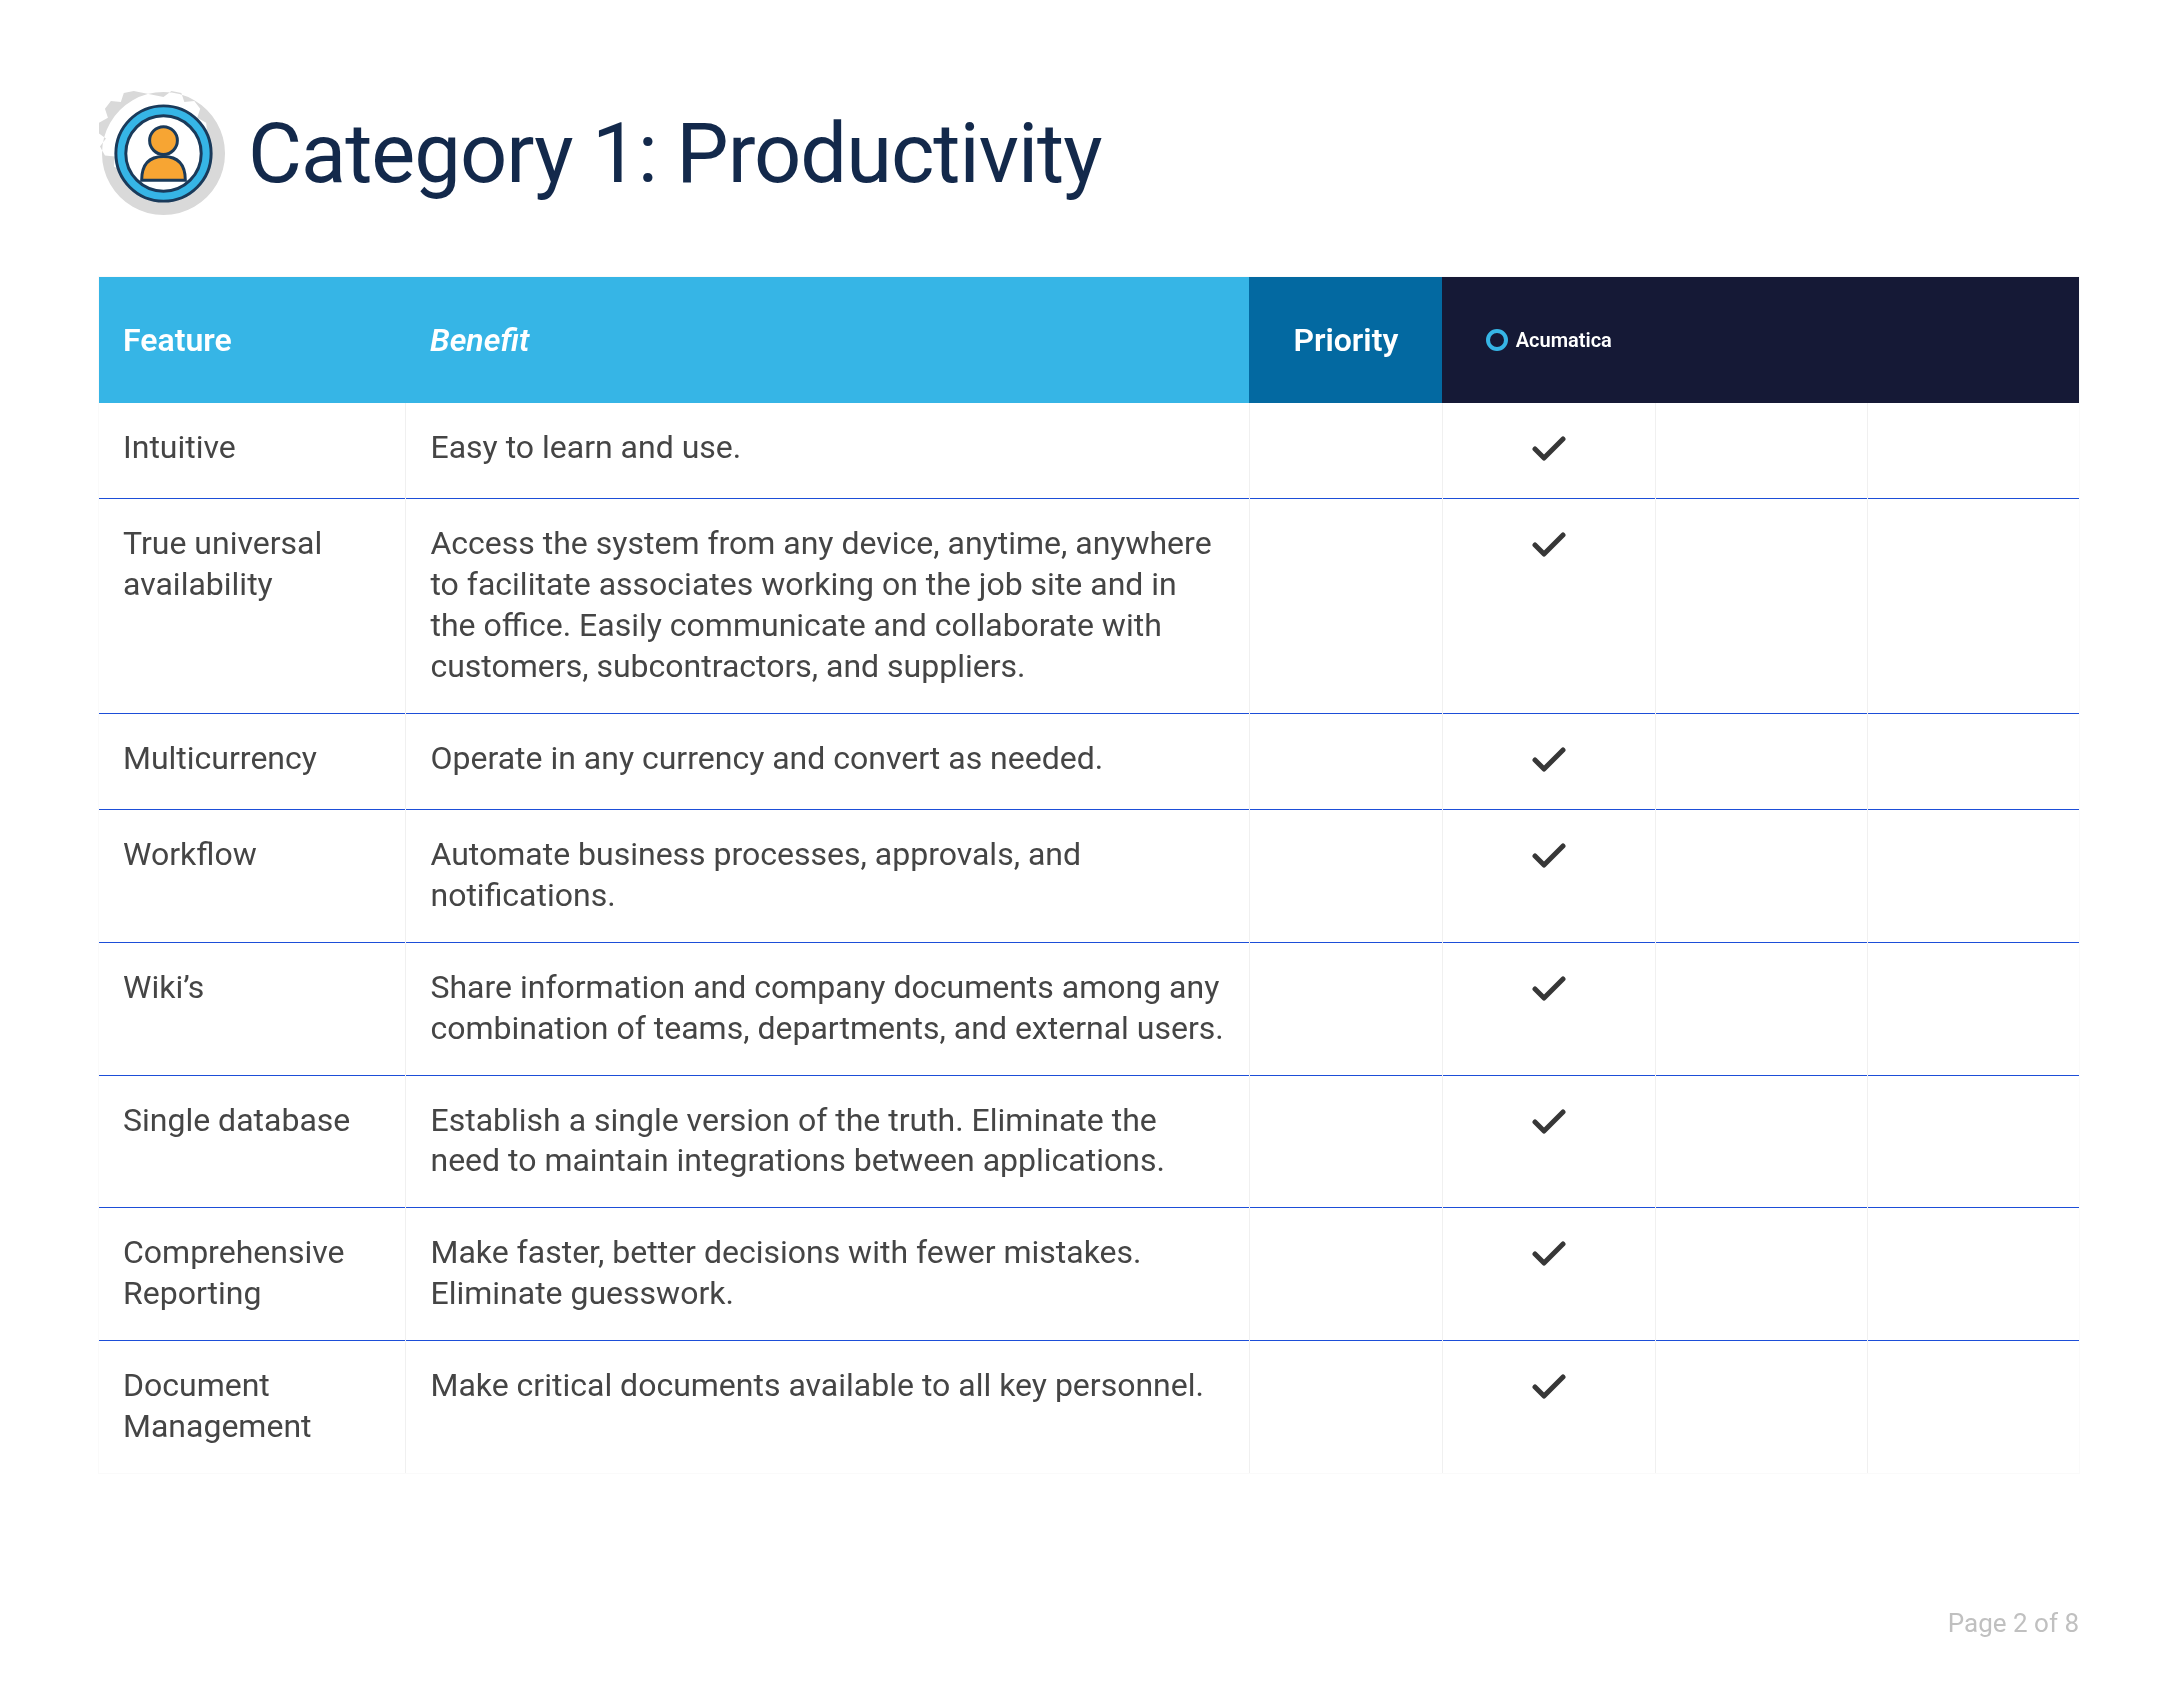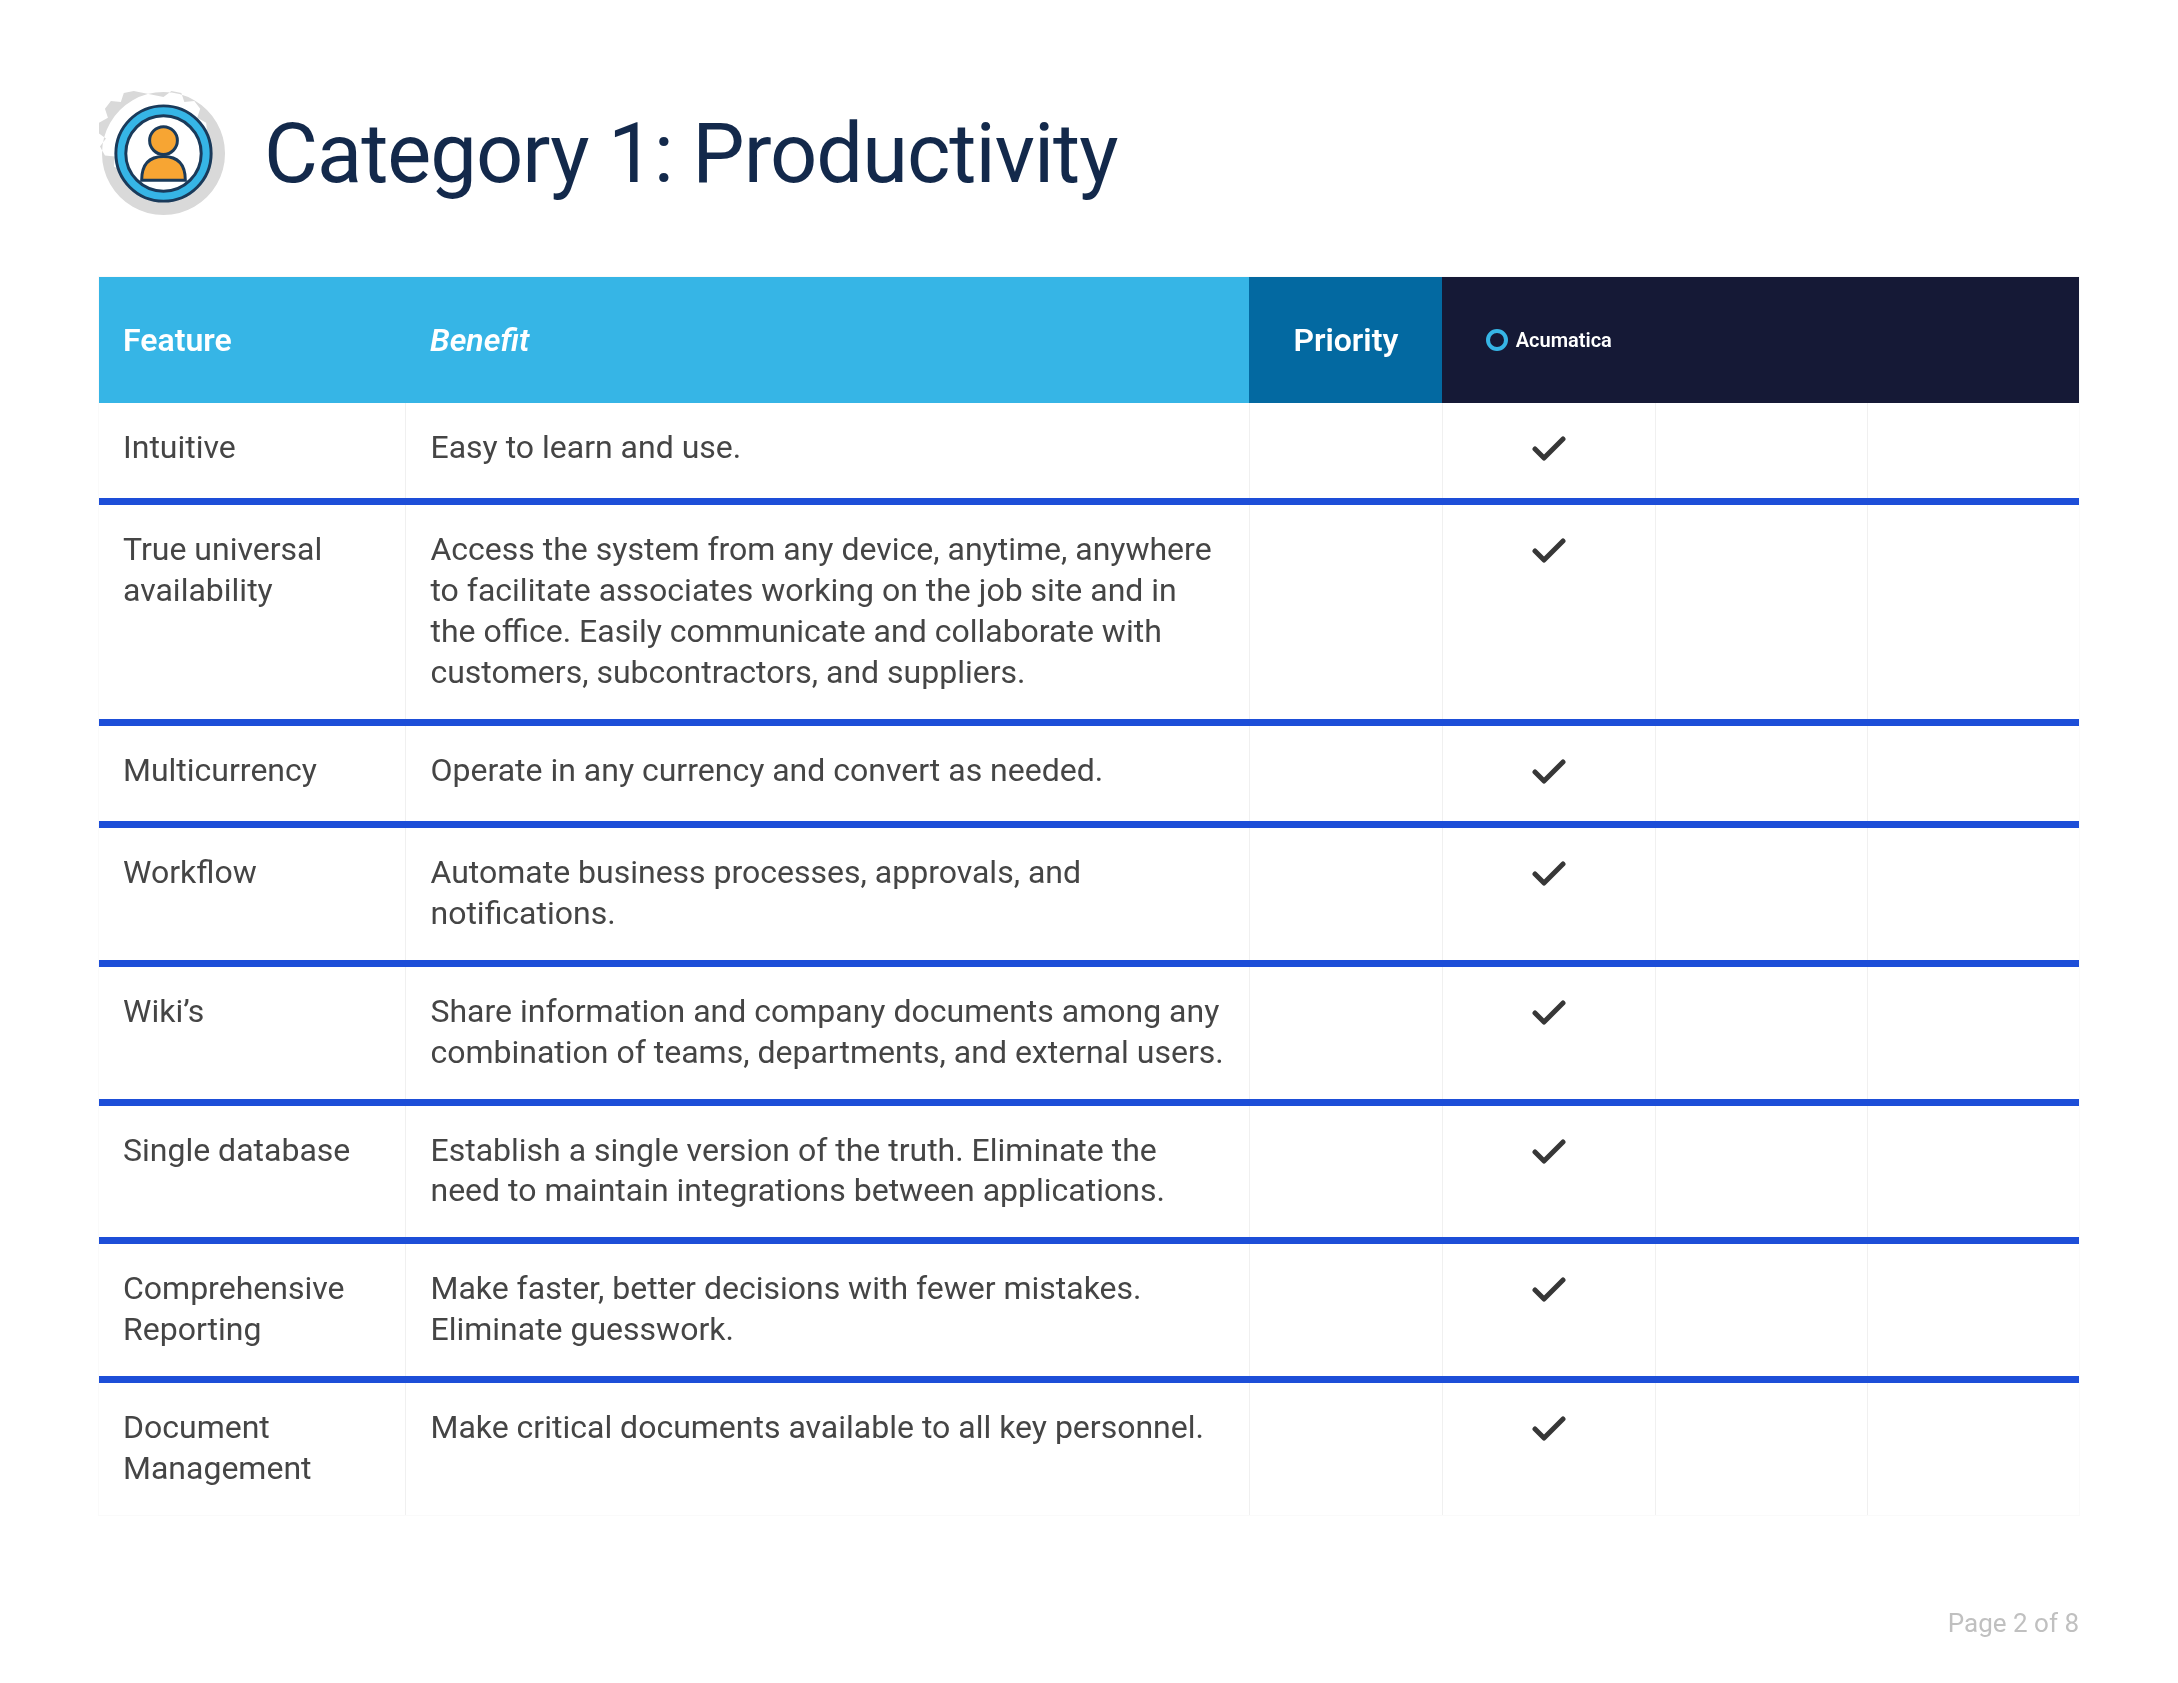--- a/index.html
+++ b/index.html
@@ -12,21 +12,21 @@
   }
   .page {
     width: 2178px;
     height: 1683px;
     position: relative;
     padding: 89px 99px 0 99px;
   }
   .header {
     display: flex;
     align-items: center;
-    gap: 36px;
+    gap: 20px;
     margin-bottom: 59px;
   }
   .gear-icon { width: 129px; height: 129px; flex: none; }
   .title {
     font-size: 83px;
     font-weight: 400;
     color: #13294b;
     letter-spacing: -1px;
   }
   .table {
@@ -42,21 +42,21 @@
     padding: 44px 24px;
     vertical-align: middle;
     margin-top: 36px;
   }
   .th.feature   { width: 307px; background: #36b5e6; }
   .th.benefit   { width: 844px; background: #36b5e6; font-style: italic; }
   .th.priority  { width: 193px; background: #0369a1; text-align: center; }
   .th.brand     { width: 213px; background: #151936; text-align: center; }
   .th.dark      { width: 212px; background: #151936; }
   .td {
-    border-top: 7px solid #1d4ed8;
+    border-top: 1px solid #1d4ed8;
     border-right: 1px solid #f0f0f0;
     padding: 24px 24px 26px 24px;
     vertical-align: top;
     font-size: 32px;
     color: #454545;
     line-height: 1.28;
   }
   .td.feature { font-weight: 400; }
   .td.benefit { font-weight: 400; max-width: 844px; }
   .td.mark { text-align: center; vertical-align: top; padding-top: 28px; }

